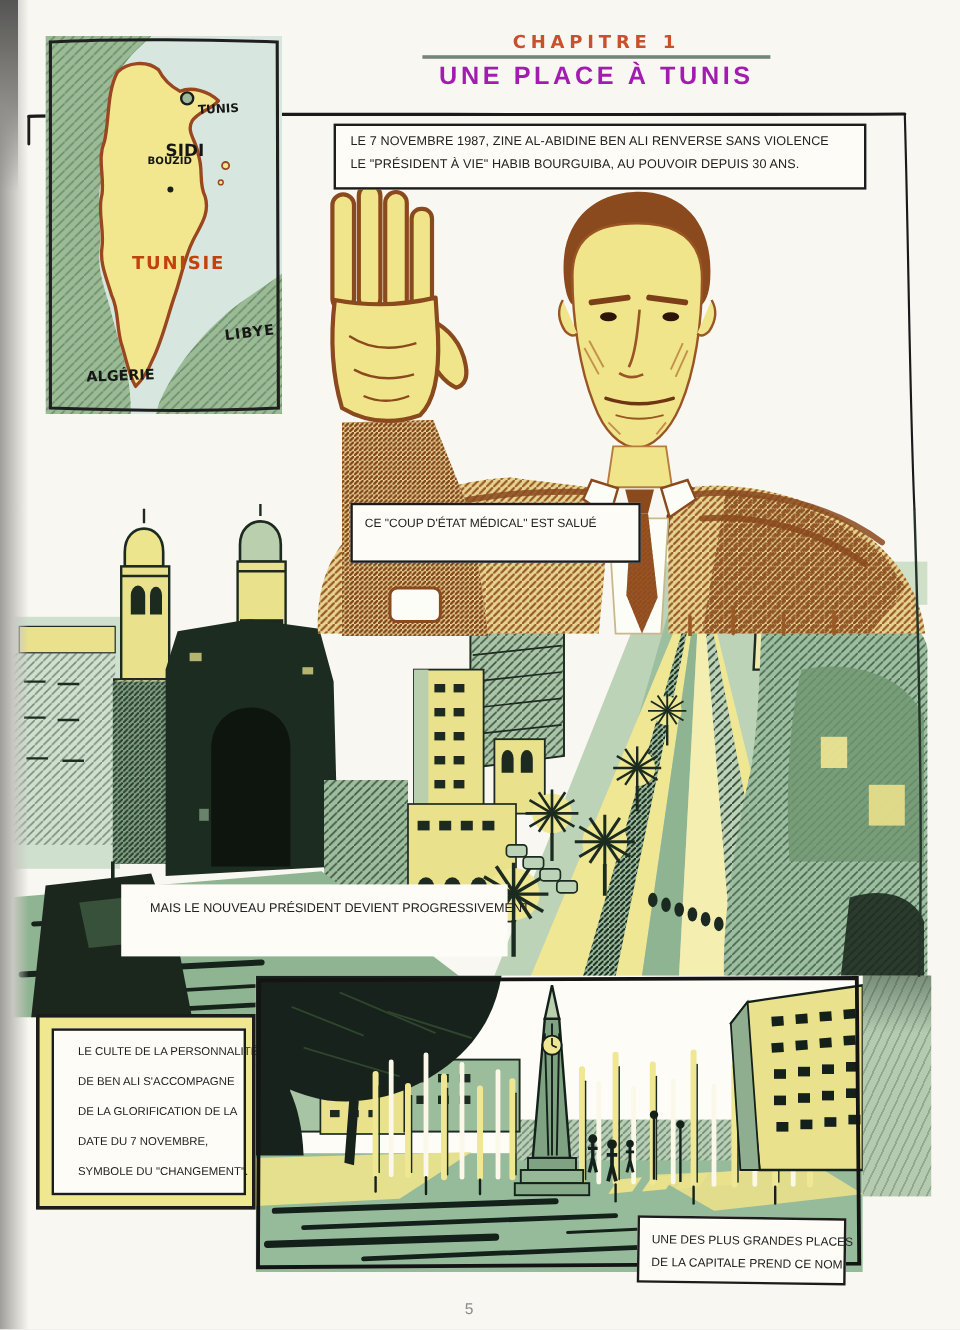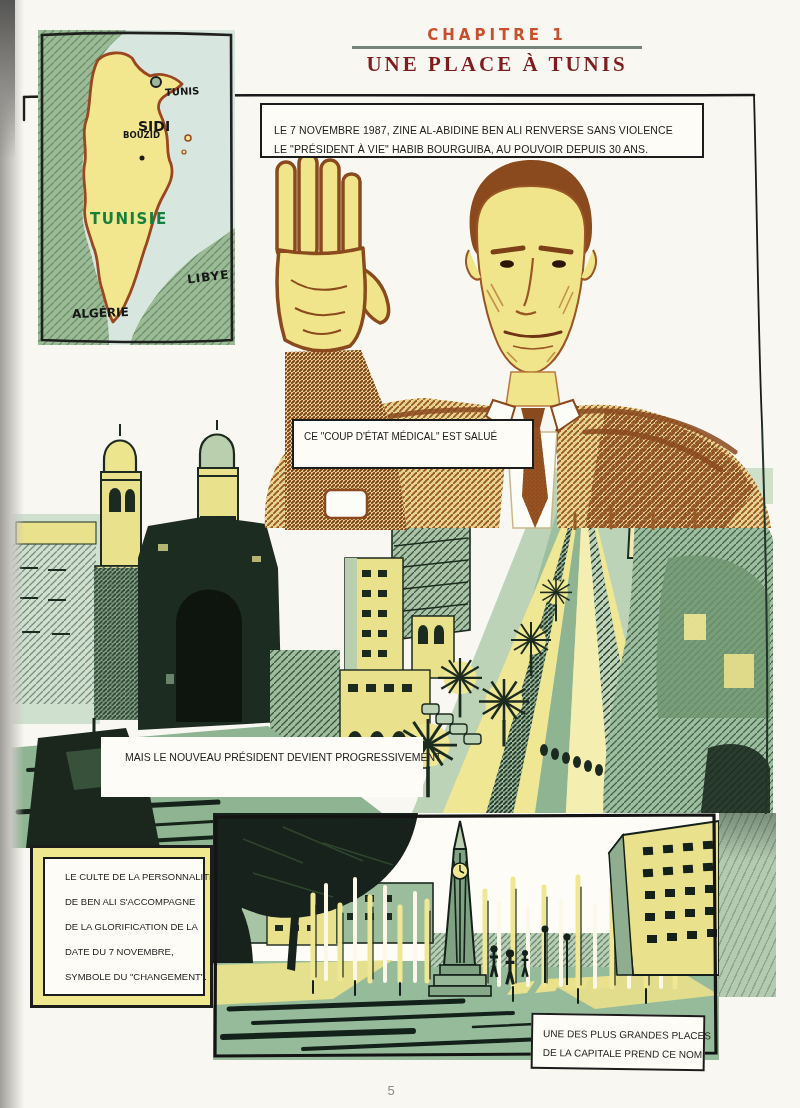--- a/index.html
+++ b/index.html
@@ -14,45 +14,45 @@
     background:linear-gradient(90deg,#a09e9a 0%,#c9c7c2 45%,rgba(249,247,242,0) 100%); z-index:8; }
   .scan-corner { position:absolute; left:0; top:0; width:15px; height:160px;
     background:linear-gradient(180deg,#555553 0%,#8f8d89 55%,rgba(160,158,154,0) 100%); z-index:9; }
 
   
   .chapter { position:absolute; left:352px; top:26px; width:290px; text-align:center;
     font-family:"DejaVu Sans", sans-serif; font-weight:bold; font-size:15px; letter-spacing:4px;
     color:#c8502c; z-index:6; }
   .chapter-rule { position:absolute; left:352px; top:46px; width:290px; height:3px; background:#75857a; z-index:6; }
   .title { position:absolute; left:332px; top:52px; width:330px; text-align:center;
-    font-family:Liberation Serif, serif; font-weight:bold; font-size:21px; letter-spacing:3px;
-    color:#7f1d1d; z-index:6; }
+    font-family:Liberation Sans, sans-serif; font-weight:bold; font-size:21px; letter-spacing:3px;
+    color:#a21caf; z-index:6; }
 
   
   .caption { position:absolute; background:#fdfcf6; z-index:7;
     font-family:"Liberation Sans", sans-serif; color:#222; }
   .caption .cap-line { display:block; white-space:nowrap; }
   .bordered { border:2px solid #1c1c1c; }
-  .cap-intro { left:260px; top:103px; width:444px; height:55px; padding:16px 12px; font-size:10.5px; line-height:19px; letter-spacing:.1px; }
+  .cap-intro { left:278px; top:103px; width:444px; height:55px; padding:4px 12px; font-size:10.5px; line-height:19px; letter-spacing:.1px; }
   .cap-coup  { left:292px; top:419px; width:242px; height:50px; padding:7px 10px; font-size:10px; line-height:18px; }
   .cap-president { left:101px; top:737px; width:322px; height:60px; padding:10px 24px; font-size:10.5px; line-height:20px; }
   .cap-place { left:531px; top:1014px; width:174px; height:56px; padding:9px 10px; font-size:10px; line-height:19px; transform:rotate(.8deg); }
   .culte-panel { position:absolute; left:30px; top:845px; width:183px; height:163px;
     background:#efe88f; border:3px solid #1c1c1c; z-index:7; }
   .culte-inner { position:absolute; left:10px; top:9px; width:162px; height:139px;
     background:#fdfcf6; border:2px solid #1c1c1c; padding:5px 20px; font-size:9.5px; line-height:25px; }
   .culte-inner .cap-line { white-space:nowrap; }
 
   
   .map-panel { position:absolute; left:38px; top:30px; width:197px; height:315px; z-index:5; background:#d7e7e0; }
   .map-label { position:absolute; font-family:"DejaVu Sans", sans-serif; font-weight:bold; color:#161616; white-space:nowrap; }
   .lbl-capital { left:127px; top:56px; font-size:10px; transform:rotate(-3deg); }
   .lbl-town1 { left:100px; top:88px; font-size:14px; }
   .lbl-town2 { left:85px; top:100px; font-size:8.5px; }
-  .lbl-country { left:52px; top:180px; font-size:15px; letter-spacing:1.5px; color:#15803d; }
+  .lbl-country { left:72px; top:180px; font-size:15px; letter-spacing:1.5px; color:#c2410c; }
   .lbl-libya { left:149px; top:240px; font-size:12px; letter-spacing:1px; transform:rotate(-7deg); }
   .lbl-algeria { left:34px; top:276px; font-size:12px; transform:rotate(-2deg); }
 
   .art { position:absolute; }
   .green-strip { position:absolute; left:718px; top:813px; width:58px; height:184px; z-index:2;
     background:
       linear-gradient(180deg, rgba(26,42,30,.38) 0px, rgba(26,42,30,.18) 26px, rgba(26,42,30,0) 48px),
       repeating-linear-gradient(115deg, rgba(28,43,31,.22) 0px, rgba(28,43,31,.22) 1.5px, rgba(0,0,0,0) 1.5px, rgba(0,0,0,0) 7px),
       #b4cbb1; }
   .plaza-wrap { position:absolute; left:213px; top:813px; width:506px; height:247px; z-index:3; background:#fdfcf7; }

